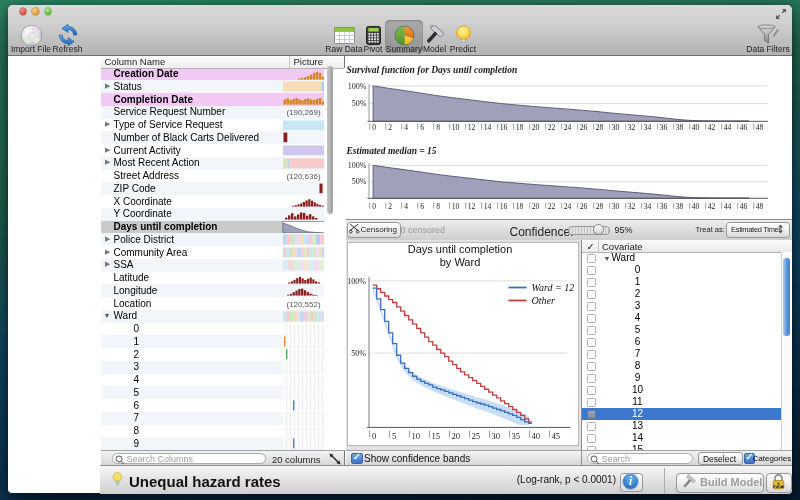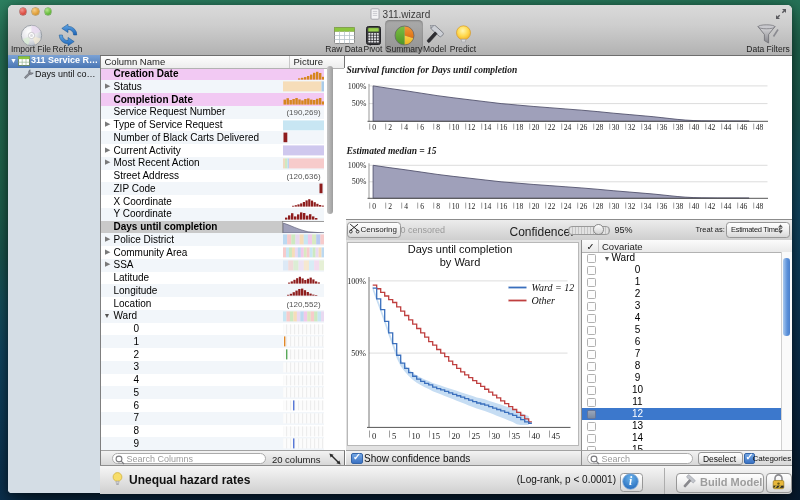--- a/index.html
+++ b/index.html
@@ -61,26 +61,20 @@
         <pattern id="st" width="4" height="12" patternUnits="userSpaceOnUse">
           <rect width="4" height="12" fill="#fcfcfc"></rect>
           <rect width="1.1" height="12" fill="#ededed"></rect>
         </pattern>
       </defs>
     </svg>
 <div id="topbar">
 <div class="tl" style="left:11.8px;background:radial-gradient(circle at 35% 30%,#f2938c,#dd4f44 60%,#b83a32);box-shadow:0 0 0 0.5px #a03a34;"></div>
 <div class="tl" style="left:24.4px;background:radial-gradient(circle at 35% 30%,#f7ce8a,#e0a03a 60%,#bb8028);box-shadow:0 0 0 0.5px #a87c28;"></div>
 <div class="tl" style="left:36.9px;background:radial-gradient(circle at 35% 30%,#b5e68e,#69bd3f 60%,#4f9a2e);box-shadow:0 0 0 0.5px #549a38;"></div>
-<div id="title"><svg style="display:inline-block;vertical-align:-2px" width="10" height="12" viewBox="0 0 10 12">
-          <rect x="1" y="0.8" width="8" height="10.4" rx="1" fill="#f4f4f6" stroke="#9a9aa2" stroke-width="0.8"></rect>
-          <line x1="2.8" y1="3.4" x2="7.2" y2="3.4" stroke="#b8b8c0" stroke-width="0.7"></line>
-          <line x1="2.8" y1="5.4" x2="7.2" y2="5.4" stroke="#b8b8c0" stroke-width="0.7"></line>
-          <line x1="2.8" y1="7.4" x2="7.2" y2="7.4" stroke="#b8b8c0" stroke-width="0.7"></line>
-        </svg> 311.wizard</div>
 <div style="position:absolute;left:767px;top:2.5px">
         <svg width="12" height="12" viewBox="0 0 12 12">
           <g fill="#5a5a5e">
             <path d="M7,1 L11,1 L11,5 L9.6,3.4 L7.8,5.2 L6.8,4.2 L8.6,2.4 Z"></path>
             <path d="M5,11 L1,11 L1,7 L2.4,8.6 L4.2,6.8 L5.2,7.8 L3.4,9.6 Z"></path>
           </g>
         </svg>
       </div>
       <div class="tbi" style="left:12px;top:19px">
         <svg width="23" height="23" viewBox="0 0 23 23">
@@ -209,43 +203,20 @@
               <stop offset="0" stop-color="#dcdcde"></stop>
               <stop offset="1" stop-color="#84848a"></stop>
             </linearGradient>
           </defs>
           <path d="M2,2.5 L19,2.5 L12.6,10.5 L12.6,19 L8.4,16.6 L8.4,10.5 Z" fill="url(#fg)" stroke="#6e6e74" stroke-width="0.8"></path>
           <ellipse cx="10.5" cy="2.8" rx="8.5" ry="2" fill="#c9c9ce" stroke="#6e6e74" stroke-width="0.7"></ellipse>
           <line x1="17.5" y1="12.5" x2="22" y2="5.5" stroke="#8a8a90" stroke-width="1.6"></line>
         </svg>
       </div>
       <div class="tbl" style="left:700px">Data Filters</div>
-    </div>
-    <div id="sidebar">
-      <div id="sbsel"></div>
-      <span class="sbt" style="left:2px;top:1px;color:#fff;font-size:7px">▼</span>
-      <div style="position:absolute;left:10px;top:0.5px">
-        <svg width="12" height="10" viewBox="0 0 12 10">
-          <rect x="0.5" y="0.5" width="11" height="9" fill="#fff" stroke="#5a7a4a" stroke-width="0.8"></rect>
-          <rect x="0.5" y="0.5" width="11" height="2.6" fill="#8cc63f"></rect>
-          <line x1="4.2" y1="3" x2="4.2" y2="9.5" stroke="#9ab894" stroke-width="0.7"></line>
-          <line x1="8" y1="3" x2="8" y2="9.5" stroke="#9ab894" stroke-width="0.7"></line>
-          <line x1="0.5" y1="6.2" x2="11.5" y2="6.2" stroke="#9ab894" stroke-width="0.7"></line>
-        </svg>
-      </div>
-      <span class="sbt b" style="left:23px;top:-0.5px;color:#fff">311 Service R…</span>
-      <div style="position:absolute;left:14px;top:13.5px">
-        <svg width="12" height="12" viewBox="0 0 12 12">
-          <g transform="rotate(45 6 6)">
-            <rect x="5.1" y="3" width="1.8" height="7.4" rx="0.9" fill="#8a8e96" stroke="#5a5e66" stroke-width="0.5"></rect>
-            <path d="M3.8,0.8 a2.4,2.4 0 1 0 4.4,0 l-1.2,1.3 h-2 Z" fill="#8a8e96" stroke="#5a5e66" stroke-width="0.5"></path>
-          </g>
-        </svg>
-      </div>
-      <span class="sbt" style="left:27px;top:13.5px;color:#111">Days until co…</span>
     </div>
     <div id="cols"></div>
     <div class="r ra" style="top:75.25px">
       <span class="tri">▶</span>
       <span class="nm" style="left:13px">Status</span>
       <svg class="pic" width="44" height="13" viewBox="0 0 44 13">
         <rect x="1" y="1.4" width="38.5" height="10" fill="#f6ddb9"></rect>
         <rect x="39.5" y="1.4" width="2.8" height="10" fill="#a9cbe9"></rect>
       </svg>
     </div>
@@ -850,21 +821,21 @@
       <span style="position:absolute;left:171px;top:3px;font-size:8px">Categories</span>
     </div>
     <div id="status">
       <div style="position:absolute;left:12px;top:6.5px">
         <svg width="11" height="15" viewBox="0 0 11 15">
           <circle cx="5.5" cy="5" r="4.4" fill="#f7dd6a" stroke="#cfae30" stroke-width="0.7"></circle>
           <path d="M4,9.2 L7,9.2 L6.7,11.5 L4.3,11.5 Z" fill="#cfcfd4" stroke="#9a9aa0" stroke-width="0.5"></path>
           <rect x="4.1" y="11.7" width="2.8" height="1.2" rx="0.6" fill="#aaabb0"></rect>
         </svg>
       </div>
-      <span class="b" style="position:absolute;left:29px;top:7.5px;font-size:12px">Unequal hazard rates</span>
+      <span class="b" style="position:absolute;left:29px;top:7.5px;font-size:15px">Unequal hazard rates</span>
       <span style="position:absolute;left:380px;top:8px;width:136px;text-align:right;font-size:10px">(Log-rank, p &lt; 0.0001)</span>
       <div class="btn" style="left:520px;top:7px;width:21px;height:17.5px"></div>
       <div style="position:absolute;left:522px;top:7.5px">
         <svg width="17" height="17" viewBox="0 0 17 17">
           <defs>
             <radialGradient id="ig" cx="0.5" cy="0.3" r="0.8">
               <stop offset="0" stop-color="#6db3ea"></stop>
               <stop offset="1" stop-color="#1a62b8"></stop>
             </radialGradient>
           </defs>

